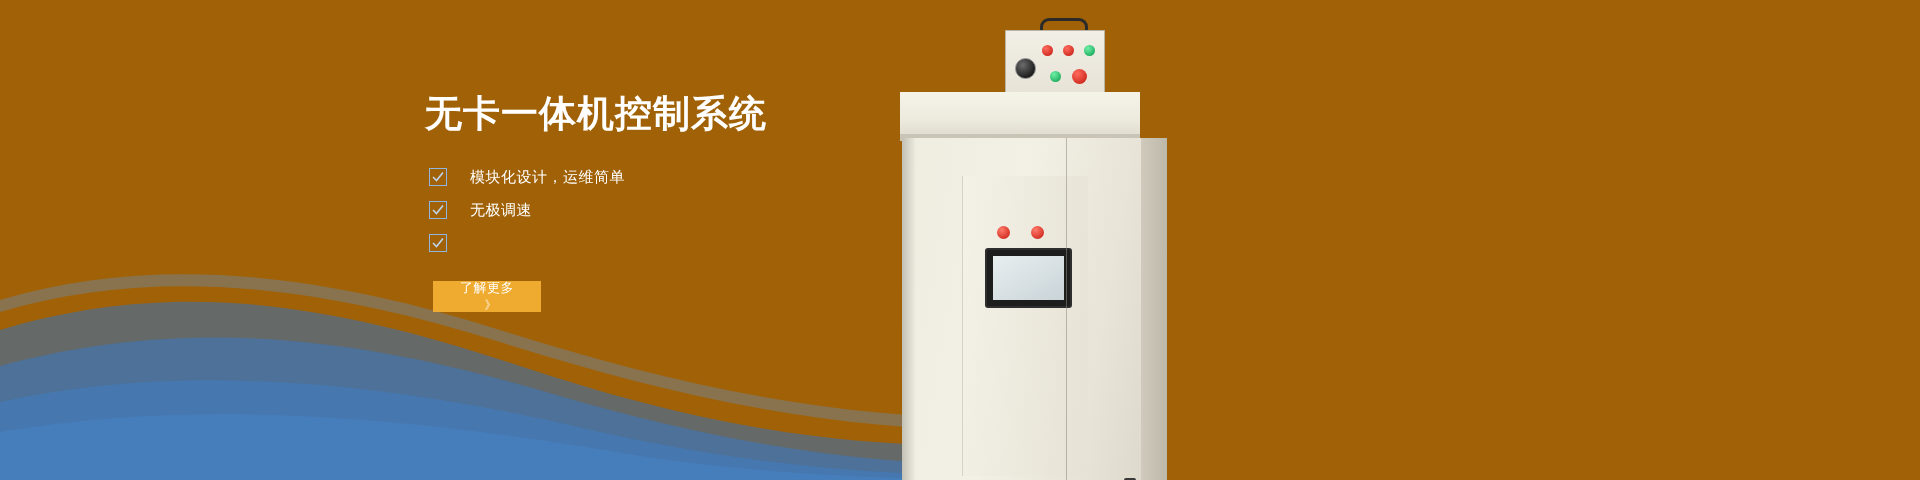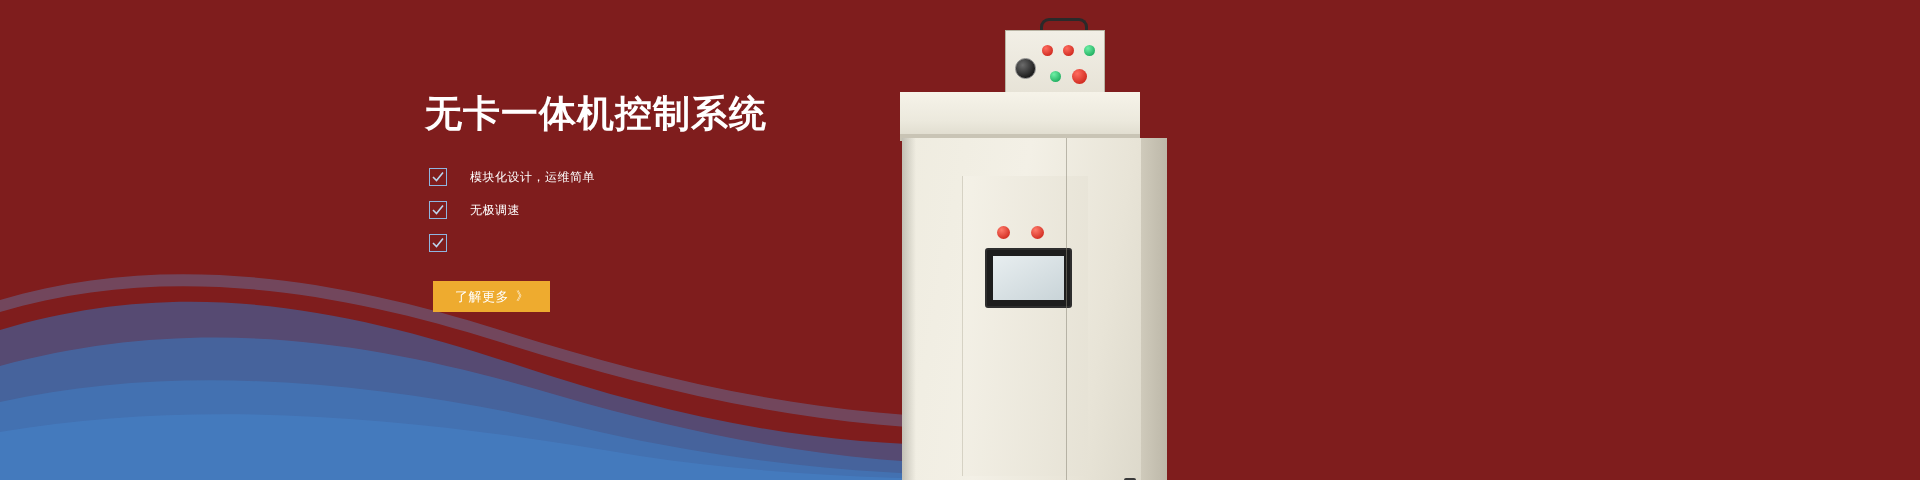--- a/index.html
+++ b/index.html
@@ -3,21 +3,21 @@
 <meta charset="utf-8">
 <style>
   html,body{margin:0;padding:0;}
   body{
     width:1920px;height:480px;overflow:hidden;
     font-family:"Liberation Sans","DejaVu Sans",sans-serif;
     background:#2a63ad;
   }
   #banner{
     position:relative;width:1920px;height:480px;overflow:hidden;
-    background:#7f1d1d;
+    background:#a16207;
   }
   
   .waves{position:absolute;left:0;bottom:0;width:1100px;height:300px;pointer-events:none;}
   .waves svg{display:block;width:1100px;height:300px;}
 
   
   .content{
     position:absolute;left:425px;top:0;width:560px;height:480px;
   }
   .title{
@@ -44,34 +44,35 @@
   .feature{padding:0;}
   .chk{
     width:18px;height:18px;flex:0 0 18px;
     border:1px solid #8fb6e0;
     position:relative;
     margin-right:23px;
     box-sizing:border-box;
   }
   .chk svg{position:absolute;left:1px;top:1px;}
   .feat-text{
-    color:#ffffff;font-size:12px;line-height:1;
+    color:#ffffff;font-size:15px;line-height:1;
     letter-spacing:.5px;white-space:nowrap;
   }
   .more-btn{
     position:absolute;top:281px;left:8px;
-    width:117px;height:31px;
+    width:108px;height:31px;
     background:#eeab2f;
     border:none;
     color:#ffffff;
     font-size:13px;
     display:flex;align-items:center;justify-content:center;
     cursor:pointer;
     font-family:"Liberation Sans","DejaVu Sans",sans-serif;
     padding:0;
+    flex-direction:column;
   }
   .more-btn .lbl{letter-spacing:.5px;}
   .more-btn .arrows{margin-left:7px;font-size:12px;opacity:.95;}
 
   
   .photo{
     position:absolute;left:880px;top:0;width:340px;height:480px;
   }
   
   .cab-body{

